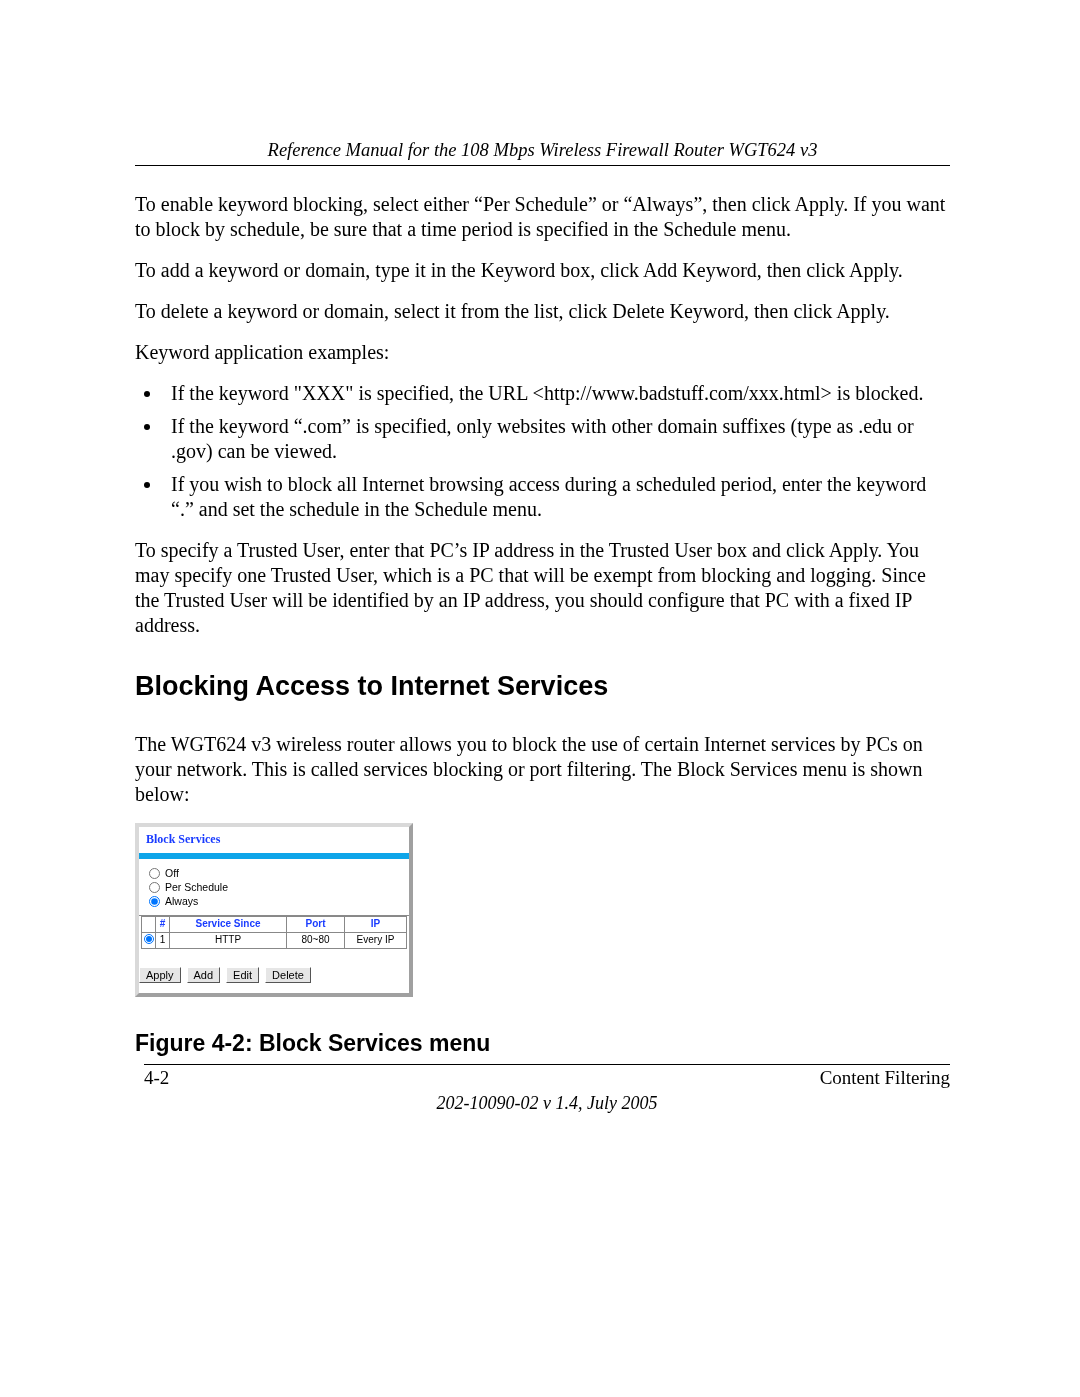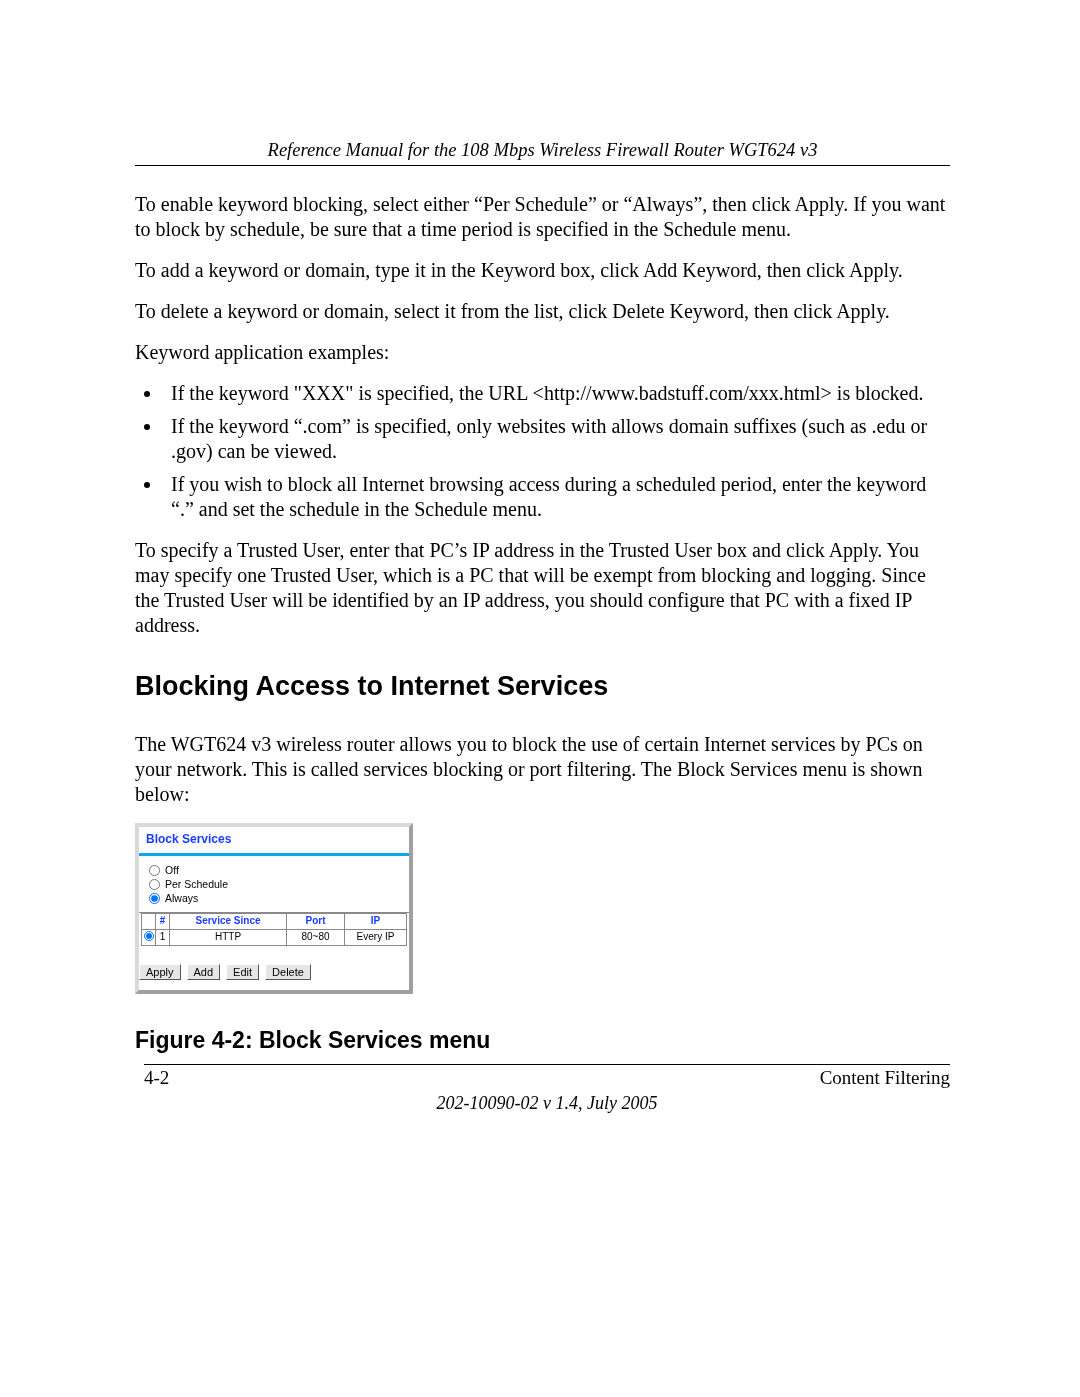--- a/index.html
+++ b/index.html
@@ -65,21 +65,22 @@
     font-family: Arial, Helvetica, sans-serif;
     font-size: 10.5px;
     color: #000;
     padding-bottom: 10px;
   }
   .bs-title {
     color: #1a3cff;
     font-weight: bold;
     font-size: 12px;
     padding: 5px 7px 6px 7px;
-    border-bottom: 3px solid #0ea5e9;
+    border-bottom: 6px solid #0ea5e9;
+    font-family: Liberation Serif, serif;
   }
   .bs-radios { padding: 8px 4px 4px 10px; }
   .bs-radio-row {
     display: flex;
     align-items: center;
     gap: 5px;
     margin-bottom: 1px;
     font-size: 10.5px;
   }
   .bs-radio-row input[type="radio"] {
@@ -164,21 +165,21 @@
     <div class="header-rule"></div>
   </div>
 
   <div class="body">
     <p>To enable keyword blocking, select either “Per Schedule” or “Always”, then click Apply. If you want to block by schedule, be sure that a time period is specified in the Schedule menu.</p>
     <p>To add a keyword or domain, type it in the Keyword box, click Add Keyword, then click Apply.</p>
     <p>To delete a keyword or domain, select it from the list, click Delete Keyword, then click Apply.</p>
     <p>Keyword application examples:</p>
     <ul class="bullet-list">
       <li>If the keyword "XXX" is specified, the URL &lt;http://www.badstuff.com/xxx.html&gt; is blocked.</li>
-      <li>If the keyword “.com” is specified, only websites with allows domain suffixes (such as .edu or .gov) can be viewed.</li>
+      <li>If the keyword “.com” is specified, only websites with other domain suffixes (type as .edu or .gov) can be viewed.</li>
       <li>If you wish to block all Internet browsing access during a scheduled period, enter the keyword “.” and set the schedule in the Schedule menu.</li>
     </ul>
     <p>To specify a Trusted User, enter that PC’s IP address in the Trusted User box and click Apply. You may specify one Trusted User, which is a PC that will be exempt from blocking and logging. Since the Trusted User will be identified by an IP address, you should configure that PC with a fixed IP address.</p>
 
     <div class="section-heading">Blocking Access to Internet Services</div>
 
     <p>The WGT624 v3 wireless router allows you to block the use of certain Internet services by PCs on your network. This is called services blocking or port filtering. The Block Services menu is shown below:</p>
 
     <div class="figure-wrap">
       <div class="bs-panel">

